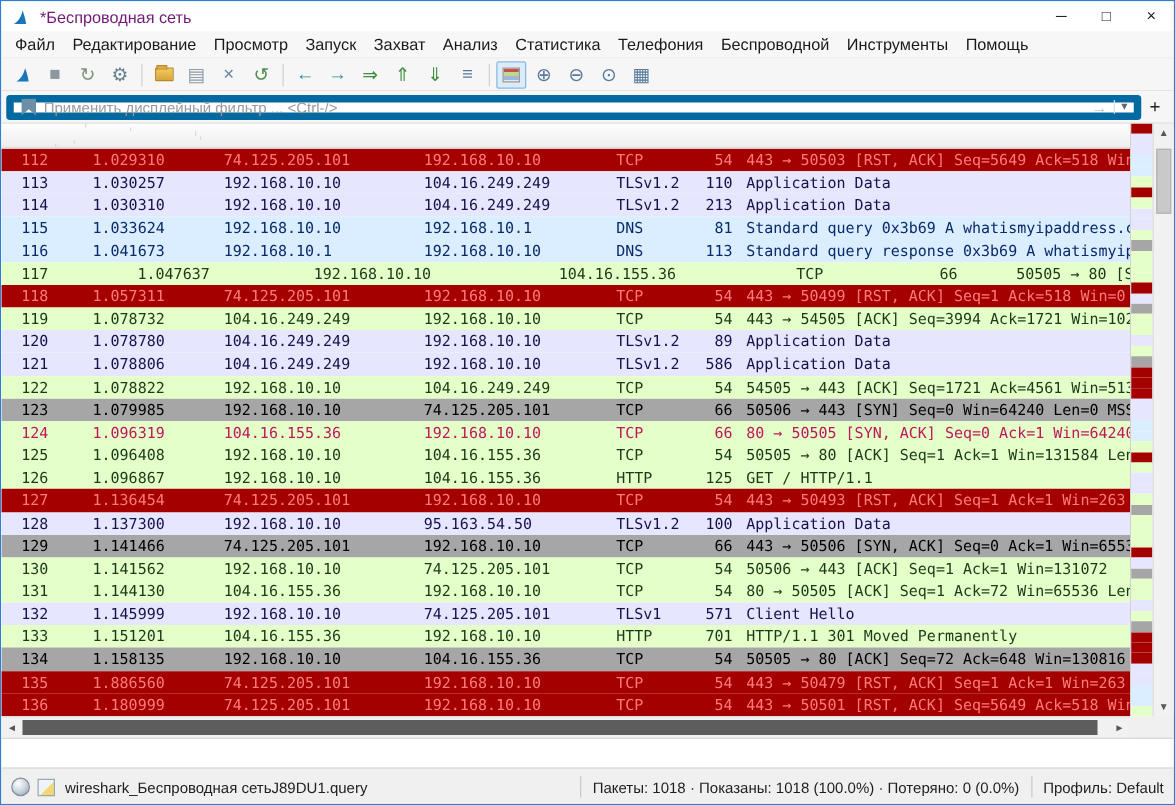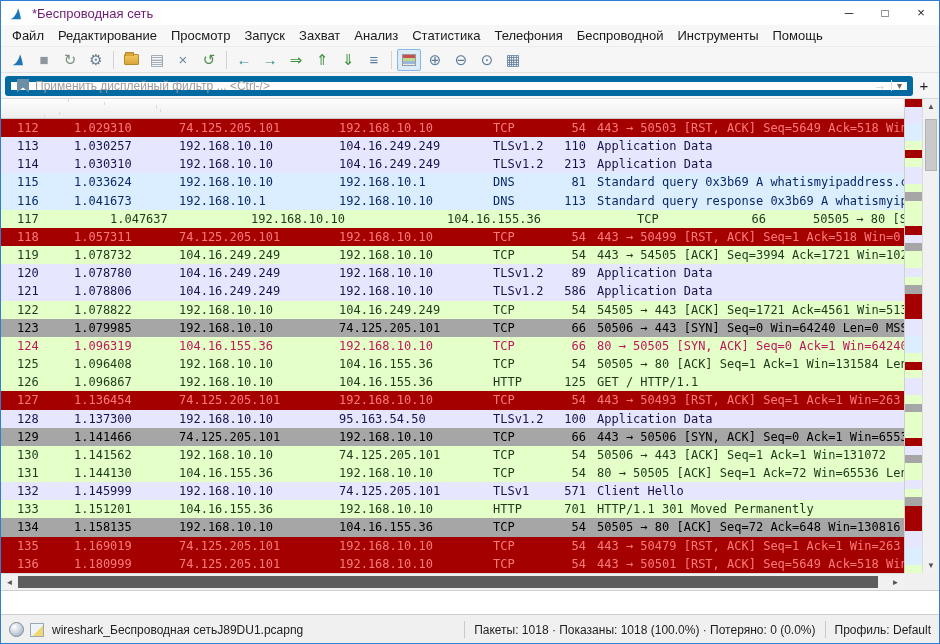--- a/index.html
+++ b/index.html
@@ -362,21 +362,21 @@
             <span class="cell w-no">134</span>
             <span class="cell w-time">1.158135</span>
             <span class="cell w-src">192.168.10.10</span>
             <span class="cell w-dst">104.16.155.36</span>
             <span class="cell w-proto">TCP</span>
             <span class="cell w-len">54</span>
             <span class="cell w-info">50505 → 80 [ACK] Seq=72 Ack=648 Win=130816 Len=0</span>
           </div>
           <div class="prow" style="background: rgb(164, 0, 0); color: rgb(255, 122, 122);">
             <span class="cell w-no">135</span>
-            <span class="cell w-time">1.169019</span>
+            <span class="cell w-time">1.886560</span>
             <span class="cell w-src">74.125.205.101</span>
             <span class="cell w-dst">192.168.10.10</span>
             <span class="cell w-proto">TCP</span>
             <span class="cell w-len">54</span>
             <span class="cell w-info">443 → 50479 [RST, ACK] Seq=1 Ack=1 Win=263 Len=0</span>
           </div>
           <div class="prow" style="background: rgb(164, 0, 0); color: rgb(255, 122, 122);">
             <span class="cell w-no">136</span>
             <span class="cell w-time">1.180999</span>
             <span class="cell w-src">74.125.205.101</span>
@@ -459,21 +459,21 @@
       </div>
       <span class="vs-btn">▼</span>
     </div>
   </div>
 
   <div class="blankpane"></div>
 
   <div class="statusbar">
     <span class="expert"></span>
     <span class="comment"></span>
-    <span class="fname">wireshark_Беспроводная сетьJ89DU1.pcapng</span>
+    <span class="fname">wireshark_Беспроводная сетьJ89DU1.query</span>
     <span class="sb-spacer"></span>
     <span class="sb-sep"></span>
     <span class="stats">Пакеты: 1018 · Показаны: 1018 (100.0%) · Потеряно: 0 (0.0%)</span>
     <span class="sb-sep"></span>
     <span class="profile">Профиль: Default</span>
   </div>
 
 </div>
 
 </body></html>

